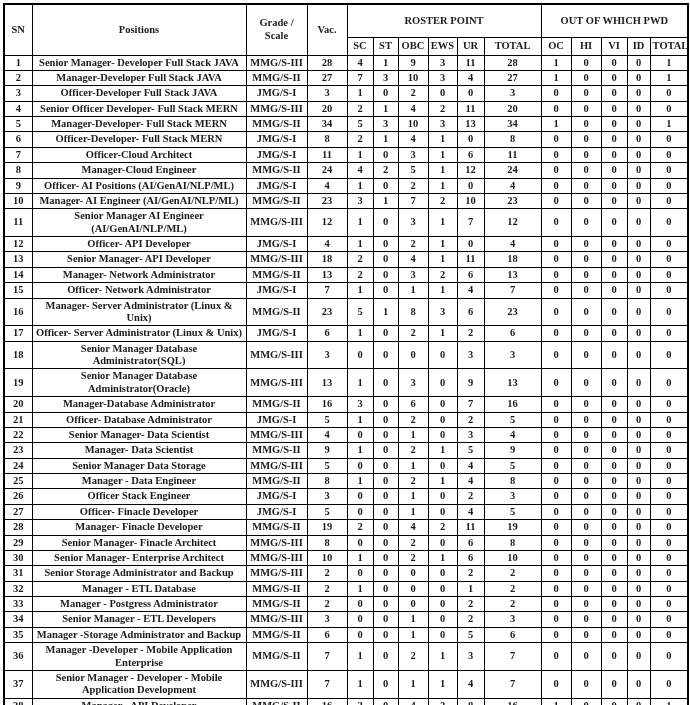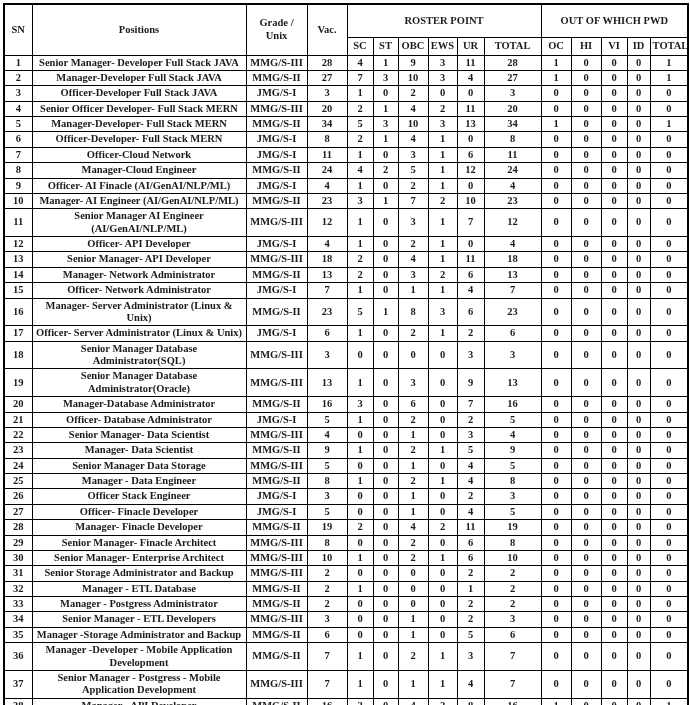--- a/index.html
+++ b/index.html
@@ -73,21 +73,21 @@
         <col style="width:30px">
         <col style="width:30px">
       <col style="width:26px">
         <col style="width:23px">
         <col style="width:38px">
     </colgroup>
     <thead>
       <tr class="group-row">
         <th rowspan="2">SN</th>
         <th rowspan="2">Positions</th>
-        <th rowspan="2">Grade / Unix</th>
+        <th rowspan="2">Grade / Scale</th>
         <th rowspan="2">Vac.</th>
         <th colspan="6">ROSTER POINT</th>
         <th colspan="5">OUT OF WHICH PWD</th>
       </tr>
       <tr class="sub-row">
         <th>SC</th>
         <th>ST</th>
         <th>OBC</th>
         <th>EWS</th>
         <th>UR</th>
@@ -197,21 +197,21 @@
           <td>0</td>
           <td>8</td>
           <td>0</td>
           <td>0</td>
           <td>0</td>
           <td>0</td>
           <td>0</td>
         </tr>
         <tr>
           <td>7</td>
-          <td class="pos">Officer-Cloud Network</td>
+          <td class="pos">Officer-Cloud Architect</td>
           <td>JMG/S-I</td>
           <td>11</td>
           <td>1</td>
           <td>0</td>
           <td>3</td>
           <td>1</td>
           <td>6</td>
           <td>11</td>
           <td>0</td>
           <td>0</td>
@@ -231,21 +231,21 @@
           <td>12</td>
           <td>24</td>
           <td>0</td>
           <td>0</td>
           <td>0</td>
           <td>0</td>
           <td>0</td>
         </tr>
         <tr>
           <td>9</td>
-          <td class="pos">Officer- AI Finacle (AI/GenAI/NLP/ML)</td>
+          <td class="pos">Officer- AI Positions (AI/GenAI/NLP/ML)</td>
           <td>JMG/S-I</td>
           <td>4</td>
           <td>1</td>
           <td>0</td>
           <td>2</td>
           <td>1</td>
           <td>0</td>
           <td>4</td>
           <td>0</td>
           <td>0</td>
@@ -690,38 +690,38 @@
           <td>5</td>
           <td>6</td>
           <td>0</td>
           <td>0</td>
           <td>0</td>
           <td>0</td>
           <td>0</td>
         </tr>
         <tr>
           <td>36</td>
-          <td class="pos">Manager -Developer - Mobile Application Development</td>
+          <td class="pos">Manager -Developer - Mobile Application Enterprise</td>
           <td>MMG/S-II</td>
           <td>7</td>
           <td>1</td>
           <td>0</td>
           <td>2</td>
           <td>1</td>
           <td>3</td>
           <td>7</td>
           <td>0</td>
           <td>0</td>
           <td>0</td>
           <td>0</td>
           <td>0</td>
         </tr>
         <tr>
           <td>37</td>
-          <td class="pos">Senior Manager - Postgress - Mobile Application Development</td>
+          <td class="pos">Senior Manager - Developer - Mobile Application Development</td>
           <td>MMG/S-III</td>
           <td>7</td>
           <td>1</td>
           <td>0</td>
           <td>1</td>
           <td>1</td>
           <td>4</td>
           <td>7</td>
           <td>0</td>
           <td>0</td>

